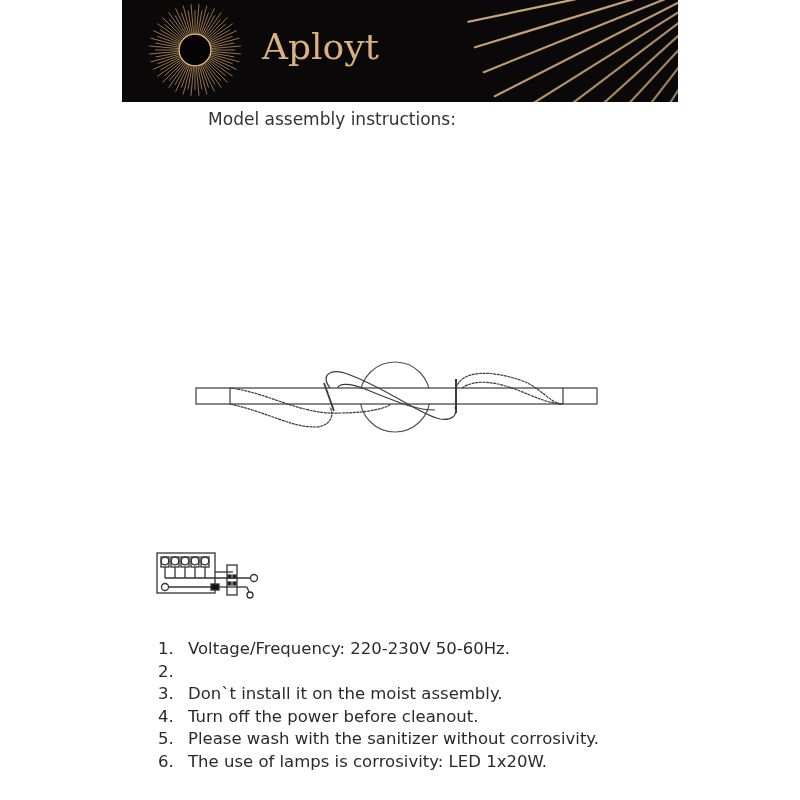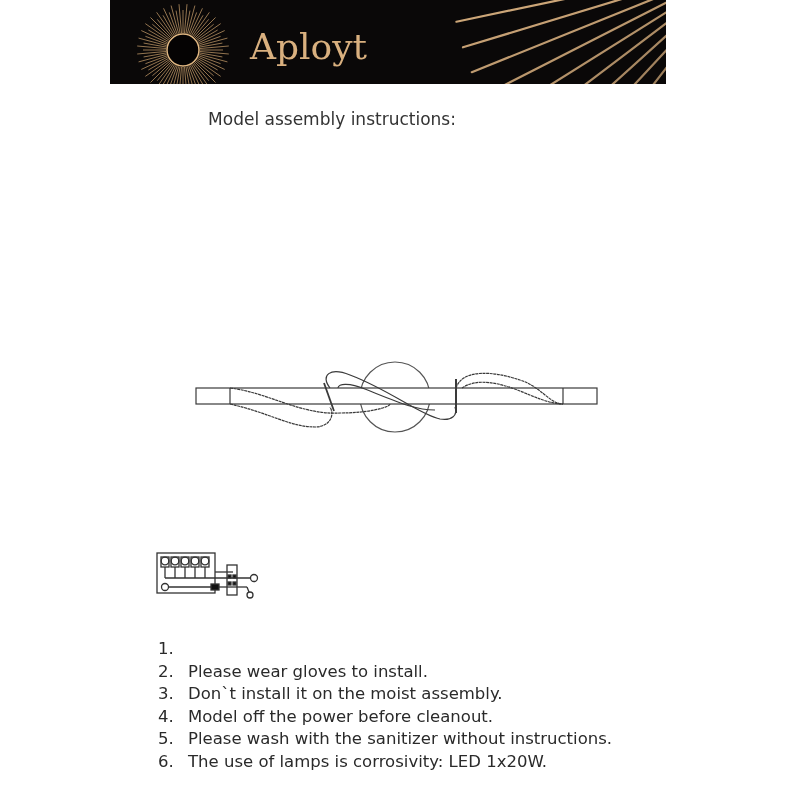--- a/index.html
+++ b/index.html
@@ -1,18 +1,18 @@
 <!DOCTYPE html>
 <html><head>
 <meta charset="utf-8">
 <style>
   html, body { margin:0; padding:0; background:#ffffff; }
   body { width:800px; height:800px; position:relative; overflow:hidden;
          font-family: "DejaVu Sans", "Liberation Sans", sans-serif; color:#2b2b2b; }
-  .banner { position:absolute; left:110px; top:0; width:556px; height:84px;
+  .banner { position:absolute; left:122px; top:0; width:556px; height:102px;
             background:#0a0808; overflow:hidden; }
   .banner svg { position:absolute; left:0; top:0; }
   .brand { position:absolute; left:140px; top:26px; font-family:"DejaVu Serif","Liberation Serif",serif;
            font-size:36px; font-weight:300; letter-spacing:0px; color:#d9b07f; }
   .title-block { position:absolute; left:0; top:108px; width:664px; text-align:center;
                  font-size:17px; line-height:22px; color:#333; }
   .lamp { position:absolute; left:190px; top:355px; }
   .wiring { position:absolute; left:155px; top:550px; }
   .notes { position:absolute; left:158px; top:638px; font-size:16.5px; line-height:22.6px; color:#2a2a2a; }
   .note { display:flex; }
@@ -178,34 +178,34 @@
     <line x1="64" y1="37" x2="92" y2="37"></line>
     <circle cx="99" cy="28" r="3.5"></circle>
     <line x1="92" y1="37" x2="94" y2="42"></line>
     <circle cx="95" cy="45" r="3"></circle>
   </g>
 </svg>
 
 <div class="notes">
   <div class="note">
       <span class="num">1.</span>
+      <span>Voltage/Frequency: 220-230V 50-60Hz.</span>
     </div>
   <div class="note">
       <span class="num">2.</span>
-      <span>Please wear gloves to install.</span>
     </div>
   <div class="note">
       <span class="num">3.</span>
       <span>Don`t install it on the moist assembly.</span>
     </div>
   <div class="note">
       <span class="num">4.</span>
-      <span>Model off the power before cleanout.</span>
+      <span>Turn off the power before cleanout.</span>
     </div>
   <div class="note">
       <span class="num">5.</span>
-      <span>Please wash with the sanitizer without instructions.</span>
+      <span>Please wash with the sanitizer without corrosivity.</span>
     </div>
   <div class="note">
       <span class="num">6.</span>
       <span>The use of lamps is corrosivity: LED 1x20W.</span>
     </div>
 </div>
 
 </body></html>

